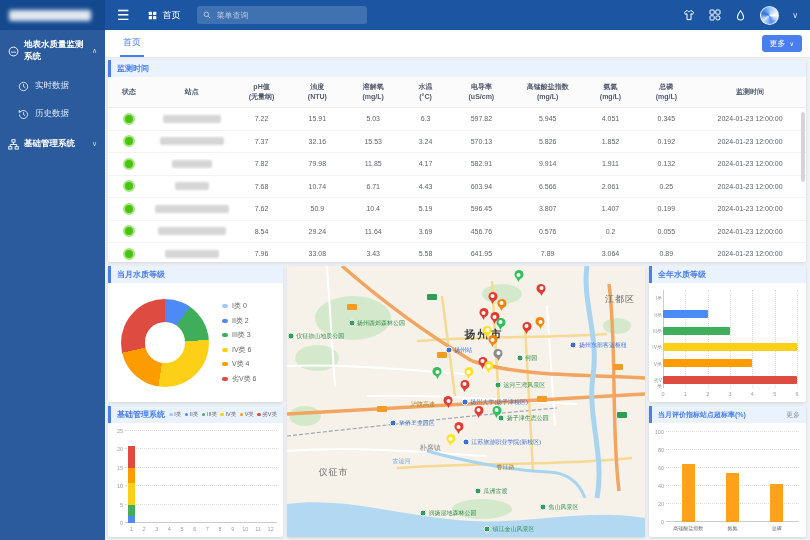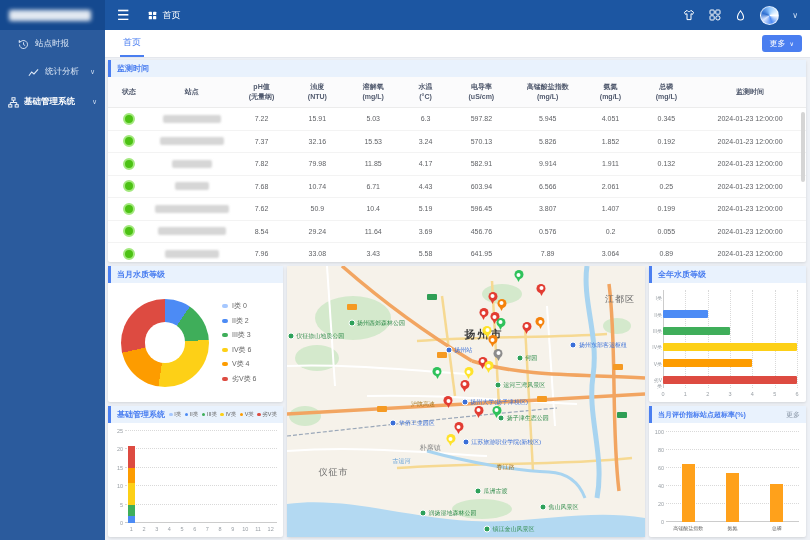--- a/index.html
+++ b/index.html
@@ -108,20 +108,27 @@
       <svg width="9" height="9" viewBox="0 0 12 12">
           <g fill="#fff">
             <rect x="1" y="1" width="4.3" height="4.3" rx="0.8"></rect>
             <rect x="6.7" y="1" width="4.3" height="4.3" rx="0.8"></rect>
             <rect x="1" y="6.7" width="4.3" height="4.3" rx="0.8"></rect>
             <rect x="6.7" y="6.7" width="4.3" height="4.3" rx="0.8"></rect>
           </g>
         </svg>
     </span>
     <span>首页</span>
+  </div>
+  <div class="search-box">
+    <svg width="8" height="8" viewBox="0 0 12 12">
+        <circle cx="5" cy="5" r="3.4" fill="none" stroke="rgba(255,255,255,.65)" stroke-width="1.3"></circle>
+        <line x1="7.6" y1="7.6" x2="10.6" y2="10.6" stroke="rgba(255,255,255,.65)" stroke-width="1.3"></line>
+      </svg>
+    <input type="text" placeholder="菜单查询" style="">
   </div>
   <div class="top-right">
     <span class="tb-icon">
       <svg width="12" height="12" viewBox="0 0 12 12">
           <path d="M4,1.4 L1.4,3.4 2.5,5.4 4,4.7 V10.6 H8 V4.7 L9.5,5.4 10.6,3.4 8,1.4 C7.4,2.3 6.7,2.6 6,2.6 5.3,2.6 4.6,2.3 4,1.4 Z" fill="none" stroke="#fff" stroke-width="1" stroke-linejoin="round"></path>
         </svg>
     </span>
     <span class="tb-icon">
       <svg width="12" height="12" viewBox="0 0 12 12">
           <g fill="none" stroke="#fff" stroke-width="1">
@@ -136,41 +143,53 @@
       <svg width="11" height="11" viewBox="0 0 12 12">
           <path d="M6,0.8 C6,0.8 2.7,5 2.7,7.5 a3.3,3.3 0 0 0 6.6,0 C9.3,5 6,0.8 6,0.8 Z" fill="none" stroke="#fff" stroke-width="1.1"></path>
         </svg>
     </span>
     <span class="avatar"></span>
     <span class="caret-top">∨</span>
   </div>
 </div>
 
 <div class="sidebar">
+  <div class="side-title">
+    <span class="s-icon">
+      <svg width="11" height="11" viewBox="0 0 12 12">
+          <circle cx="6" cy="6" r="4.8" fill="none" stroke="#fff" stroke-width="1"></circle>
+          <path d="M3.2,6.8 C4,6 5,7.4 6,6.8 C7,6.2 8,7.4 8.8,6.6" fill="none" stroke="#fff" stroke-width="1"></path>
+        </svg>
+    </span>
+    <span>地表水质量监测系统</span>
+    <span class="caret">∧</span>
+  </div>
   <div>
+      <div class="side-item">
+        <div class="s-icon">
+          <svg width="11" height="11" viewBox="0 0 12 12">
+            <g fill="none" stroke="currentColor" stroke-width="1">
+              <circle cx="6" cy="6" r="4.6"></circle>
+              <path d="M6,3.2 V6 L8,7.4"></path>
+            </g>
+          </svg>
+        </div>
+        <div>实时数据</div>
+      </div>
       <div class="side-item">
         <div class="s-icon">
           <svg width="11" height="11" viewBox="0 0 12 12">
             <g fill="none" stroke="currentColor" stroke-width="1">
               <path d="M1.6,6 a4.4,4.4 0 1 0 1.2,-3"></path>
               <path d="M1.4,1.6 L2.8,3 1.2,3.8 Z" fill="currentColor"></path>
               <path d="M6,3.6 V6 L7.8,7.2"></path>
             </g>
           </svg>
         </div>
-        <div>站点时报</div>
-      </div>
-      <div class="side-item indent">
-        <div class="s-icon">
-          <svg width="11" height="11" viewBox="0 0 12 12">
-            <polyline points="1,9.5 4,5.5 6.5,7.5 11,2.5" fill="none" stroke="currentColor" stroke-width="1.2"></polyline>
-          </svg>
-        </div>
-        <div>统计分析</div>
-        <div class="caret">∨</div>
+        <div>历史数据</div>
       </div>
     </div>
   <div class="side-group">
     <span class="s-icon">
       <svg width="11" height="11" viewBox="0 0 12 12">
           <g fill="none" stroke="#fff" stroke-width="1">
             <rect x="4.3" y="0.8" width="3.4" height="2.6"></rect>
             <rect x="0.8" y="8.4" width="3.4" height="2.6"></rect>
             <rect x="7.8" y="8.4" width="3.4" height="2.6"></rect>
             <path d="M6,3.4 V6 M6,6 H2.5 V8.4 M6,6 H9.5 V8.4"></path>

